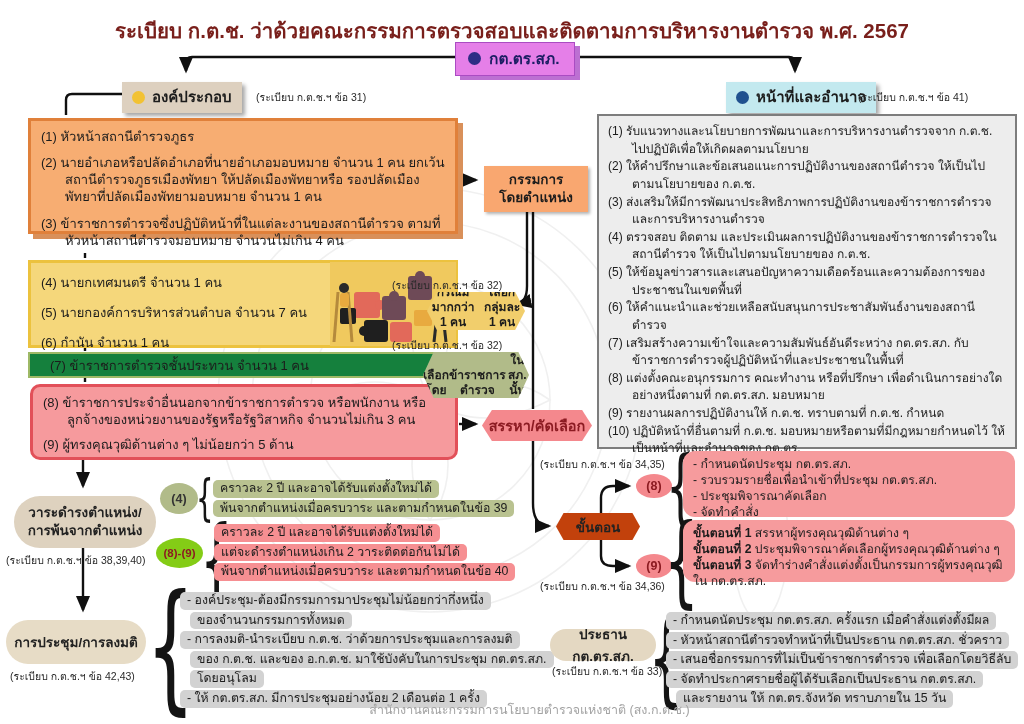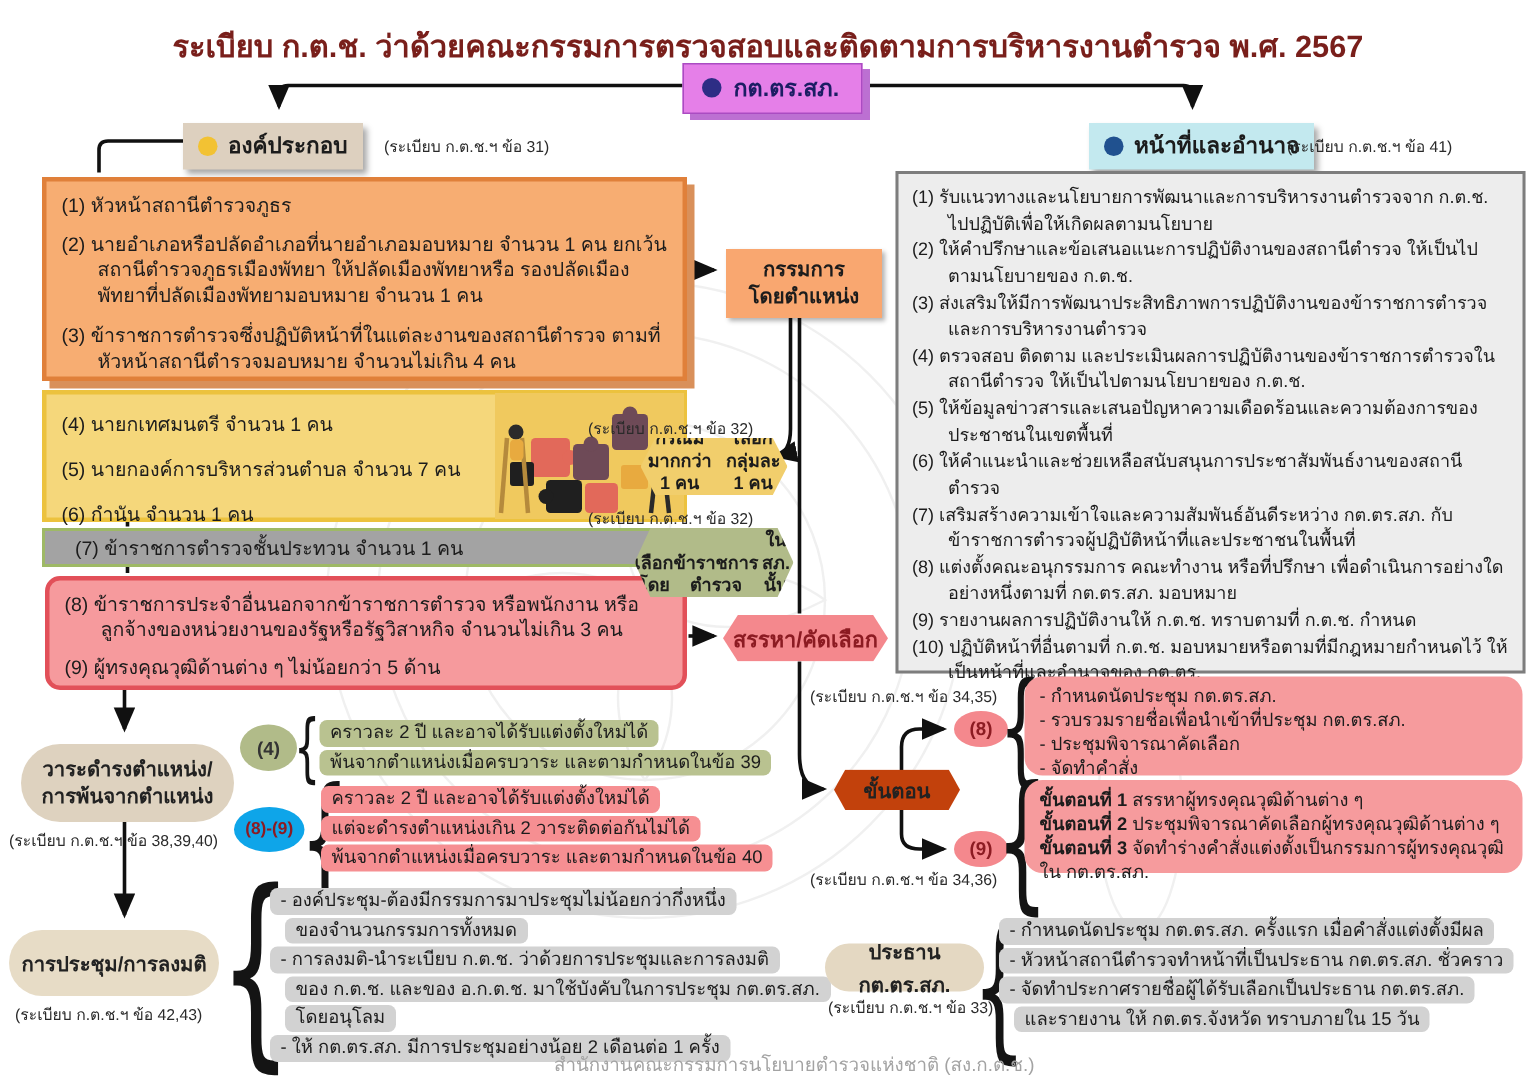--- a/index.html
+++ b/index.html
@@ -91,21 +91,21 @@
     <span>องค์ประกอบ</span>
   </div>
   <div class="abs ref" style="left:256px;top:89px;">(ระเบียบ ก.ต.ช.ฯ ข้อ 31)</div>
 
   <div class="abs hdr" style="left:726px;top:82px;background:#c3e9ef;">
     <span class="dot" style="background:#20518f;"></span>
     <span>หน้าที่และอำนาจ</span>
   </div>
   <div class="abs ref" style="left:858px;top:89px;">(ระเบียบ ก.ต.ช.ฯ ข้อ 41)</div>
 
-  <div class="abs bigbox" style="left:28px;top:118px;width:430px;height:136px;background:#f7ad72;border:3px solid #e0803a;box-shadow:5px 5px 0 #d9905a;">
+  <div class="abs bigbox" style="left:28px;top:118px;width:430px;height:116px;background:#f7ad72;border:3px solid #e0803a;box-shadow:5px 5px 0 #d9905a;">
     <div class="item" style="margin-bottom:9px;">(1) หัวหน้าสถานีตำรวจภูธร</div>
     <div class="item" style="margin-bottom:9px;">(2) นายอำเภอหรือปลัดอำเภอที่นายอำเภอมอบหมาย จำนวน 1 คน ยกเว้นสถานีตำรวจภูธรเมืองพัทยา ให้ปลัดเมืองพัทยาหรือ รองปลัดเมืองพัทยาที่ปลัดเมืองพัทยามอบหมาย จำนวน 1 คน</div>
     <div class="item">(3) ข้าราชการตำรวจซึ่งปฏิบัติหน้าที่ในแต่ละงานของสถานีตำรวจ ตามที่หัวหน้าสถานีตำรวจมอบหมาย จำนวนไม่เกิน 4 คน</div>
   </div>
 
   <div class="abs bigbox" style="left:28px;top:260px;width:430px;height:88px;background:#f5d77b;border:3px solid #ecc23e;">
     <div class="item" style="margin:4px 0 13px;">(4) นายกเทศมนตรี จำนวน 1 คน</div>
     <div class="item" style="margin-bottom:13px;">(5) นายกองค์การบริหารส่วนตำบล จำนวน 7 คน</div>
     <div class="item">(6) กำนัน จำนวน 1 คน</div>
   </div>
@@ -126,21 +126,21 @@
     <line x1="8" y1="30" x2="4" y2="80" stroke="#b58a3c" stroke-width="3"></line>
     <line x1="18" y1="30" x2="22" y2="80" stroke="#b58a3c" stroke-width="3"></line>
     <circle cx="14" cy="26" r="5" fill="#2a2a2a"></circle>
       <rect x="10" y="31" width="9" height="14" rx="3" fill="#e8aa3f"></rect>
     <circle cx="110" cy="38" r="5" fill="#2a2a2a"></circle>
       <rect x="105" y="44" width="10" height="18" rx="3" fill="#2a2a2a"></rect>
     <line x1="106" y1="62" x2="104" y2="80" stroke="#2a2a2a" stroke-width="3"></line>
     <line x1="114" y1="62" x2="116" y2="80" stroke="#2a2a2a" stroke-width="3"></line>
   </svg>
 
-  <div class="abs bigbox" style="left:28px;top:352px;width:430px;height:26px;background:#a3a3a3;border:2px solid #9eb966;padding-top:3px;padding-left:20px;">
+  <div class="abs bigbox" style="left:28px;top:352px;width:430px;height:26px;background:#15803d;border:2px solid #9eb966;padding-top:3px;padding-left:20px;">
     <div class="item">(7) ข้าราชการตำรวจชั้นประทวน จำนวน 1 คน</div>
   </div>
 
   <div class="abs bigbox" style="left:30px;top:384px;width:428px;height:76px;background:#f69a9d;border:3px solid #e25059;border-radius:10px;">
     <div class="item" style="margin-bottom:8px;">(8) ข้าราชการประจำอื่นนอกจากข้าราชการตำรวจ หรือพนักงาน หรือลูกจ้างของหน่วยงานของรัฐหรือรัฐวิสาหกิจ จำนวนไม่เกิน 3 คน</div>
     <div class="item">(9) ผู้ทรงคุณวุฒิด้านต่าง ๆ ไม่น้อยกว่า 5 ด้าน</div>
   </div>
 
   <div class="abs" style="left:484px;top:166px;width:104px;height:46px;background:#f9a770;box-shadow:2px 2px 3px rgba(0,0,0,.3);
               display:flex;flex-direction:column;align-items:center;justify-content:center;font-weight:bold;font-size:13.5px;line-height:1.3;">
@@ -184,21 +184,21 @@
   </div>
   <div class="abs ref" style="left:6px;top:552px;">(ระเบียบ ก.ต.ช.ฯ ข้อ 38,39,40)</div>
 
   <div class="abs oval" style="left:160px;top:483px;width:38px;height:31px;background:#b1bb89;font-size:12.5px;color:#333;">(4)</div>
   <div class="abs brace" style="left:196px;top:479px;font-size:50px;">{</div>
   <div class="abs strips green-s" style="left:213px;top:480px;">
     <span class="strip">คราวละ 2 ปี และอาจได้รับแต่งตั้งใหม่ได้</span>
     <span class="strip">พ้นจากตำแหน่งเมื่อครบวาระ และตามกำหนดในข้อ 39</span>
   </div>
 
-  <div class="abs oval" style="left:156px;top:538px;width:47px;height:30px;background:#0ea5e9;font-size:11.5px;color:#8c1b22;">(8)-(9)</div>
+  <div class="abs oval" style="left:156px;top:538px;width:47px;height:30px;background:#84cc16;font-size:11.5px;color:#8c1b22;">(8)-(9)</div>
   <div class="abs brace" style="left:200px;top:524px;font-size:94px;">{</div>
   <div class="abs strips red-s" style="left:214px;top:524px;">
     <span class="strip">คราวละ 2 ปี และอาจได้รับแต่งตั้งใหม่ได้</span>
     <span class="strip">แต่จะดำรงตำแหน่งเกิน 2 วาระติดต่อกันไม่ได้</span>
     <span class="strip">พ้นจากตำแหน่งเมื่อครบวาระ และตามกำหนดในข้อ 40</span>
   </div>
 
   <div class="abs blob" style="left:6px;top:620px;width:140px;height:44px;background:#e7dcc6;border-radius:22px;font-size:13.5px;">การประชุม/การลงมติ</div>
   <div class="abs ref" style="left:10px;top:668px;">(ระเบียบ ก.ต.ช.ฯ ข้อ 42,43)</div>
   <div class="abs brace" style="left:146px;top:592px;font-size:140px;">{</div>
@@ -229,19 +229,20 @@
     <div><b>ขั้นตอนที่ 2</b> <span>ประชุมพิจารณาคัดเลือกผู้ทรงคุณวุฒิด้านต่าง ๆ</span></div>
     <div><b>ขั้นตอนที่ 3</b> <span>จัดทำร่างคำสั่งแต่งตั้งเป็นกรรมการผู้ทรงคุณวุฒิ ใน กต.ตร.สภ.</span></div>
   </div>
 
   <div class="abs blob" style="left:550px;top:629px;width:106px;height:32px;background:#e4d8c2;border-radius:16px;font-size:13.5px;">ประธาน กต.ตร.สภ.</div>
   <div class="abs ref" style="left:552px;top:663px;">(ระเบียบ ก.ต.ช.ฯ ข้อ 33)</div>
   <div class="abs brace" style="left:648px;top:618px;font-size:104px;">{</div>
   <div class="abs strips gray-s" style="left:666px;top:612px;">
     <span class="strip">- กำหนดนัดประชุม กต.ตร.สภ. ครั้งแรก เมื่อคำสั่งแต่งตั้งมีผล</span>
     <span class="strip">- หัวหน้าสถานีตำรวจทำหน้าที่เป็นประธาน กต.ตร.สภ. ชั่วคราว</span>
+    <span class="strip">- เสนอชื่อกรรมการที่ไม่เป็นข้าราชการตำรวจ เพื่อเลือกโดยวิธีลับ</span>
     <span class="strip">- จัดทำประกาศรายชื่อผู้ได้รับเลือกเป็นประธาน กต.ตร.สภ.</span>
     <span class="strip ind">และรายงาน ให้ กต.ตร.จังหวัด ทราบภายใน 15 วัน</span>
   </div>
 
   <div class="abs" style="left:0;right:0;top:700px;text-align:center;font-size:12.5px;color:#a3a3a3;padding-left:35px;">สำนักงานคณะกรรมการนโยบายตำรวจแห่งชาติ (สง.ก.ต.ช.)</div>
 
 </div>
 
 </body></html>

